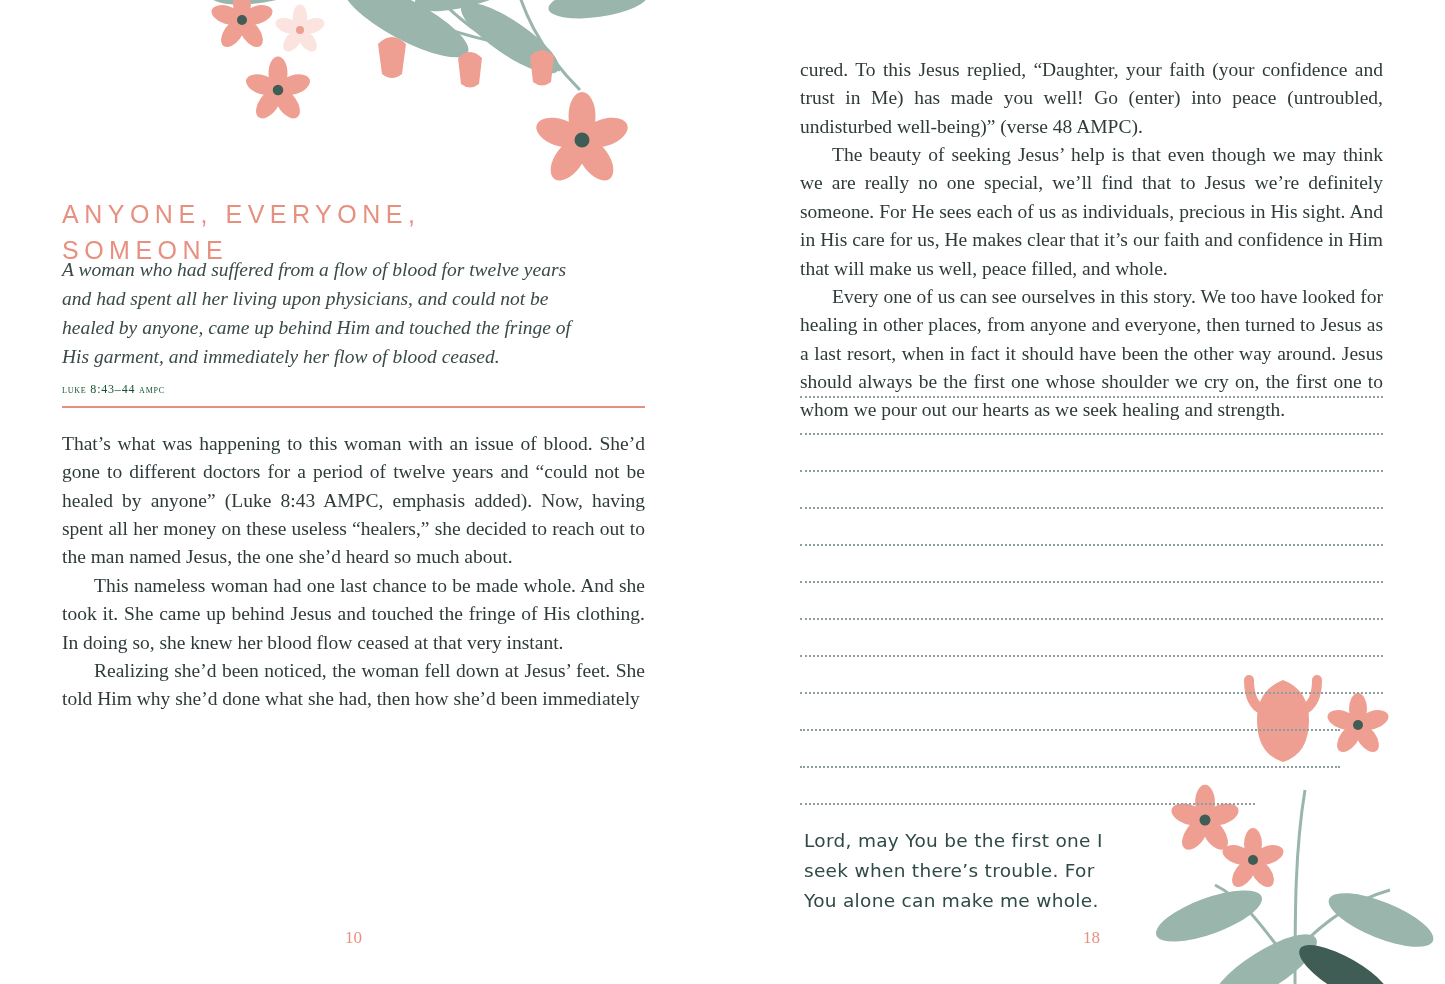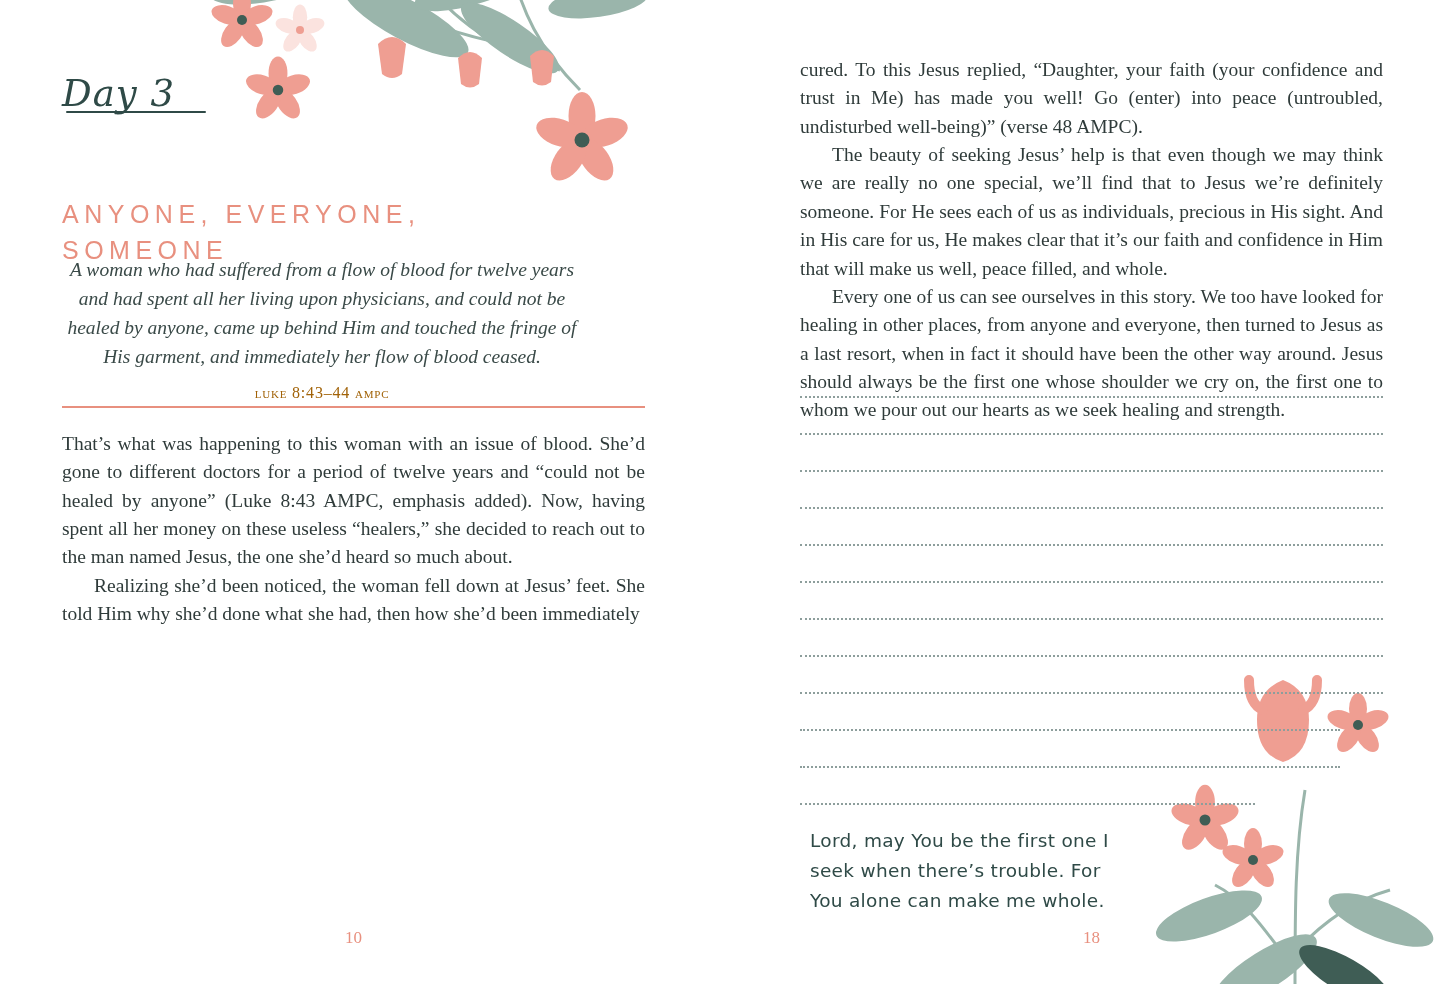--- a/index.html
+++ b/index.html
@@ -73,30 +73,29 @@
   .scripture {
     position: absolute;
     top: 256px;
     left: 0;
     width: 520px;
     font-family: "Liberation Serif", serif;
     font-style: italic;
     font-size: 19.5px;
     line-height: 1.48;
     color: #3a4a48;
-    text-align: center;
   }
   .scripture-ref {
     margin-top: 10px;
     font-style: normal;
-    font-size: 16px;
+    font-size: 12px;
     letter-spacing: 0.8px;
     font-variant: small-caps;
     text-transform: lowercase;
-    color: #a16207;
+    color: #14532d;
   }
   .rule {
     position: absolute;
     top: 406px;
     left: 0;
     width: 583px;
     height: 1.5px;
     background: #e8907f;
   }
   .body-left {
@@ -141,21 +140,21 @@
   .note-line {
     height: 0;
     border-bottom: 2.2px dotted #8d9e9c;
     margin-bottom: 35px;
   }
   .note-line.short-1 { width: 540px; }
   .note-line.short-2 { width: 455px; }
   .prayer {
     position: absolute;
     top: 826px;
-    left: 10px;
+    left: 4px;
     width: 320px;
     font-family: "DejaVu Sans", sans-serif;
     font-size: 18.5px;
     line-height: 1.62;
     letter-spacing: 0.3px;
     color: #2f4a47;
   }
 
   
   .folio {
@@ -294,36 +293,33 @@
           <ellipse cx="-9" cy="13" rx="9" ry="16" transform="rotate(216 -9 13)"></ellipse>
           <ellipse cx="-15" cy="-5" rx="9" ry="16" transform="rotate(288 -15 -5)"></ellipse>
         </g>
         <circle cx="0" cy="0" r="5" fill="#3f5d55"></circle>
       </g>
     </svg>
   </div>
 
   <div class="page-left">
 
-    <div class="day-label">
-      <span>Day 3</span>
-      <span class="underline"></span>
-    </div>
 
     <h1 class="chapter-title">Anyone, Everyone, Someone</h1>
 
     <div class="scripture">
       <span>A woman who had suffered from a flow of blood for twelve years and had spent all her living upon physicians, and could not be healed by anyone, came up behind Him and touched the fringe of His garment, and immediately her flow of blood ceased.</span>
       <div class="scripture-ref">Luke 8:43–44 AMPC</div>
     </div>
 
     <div class="rule"></div>
 
     <div class="body-left">
       <p>That’s what was happening to this woman with an issue of blood. She’d gone to different doctors for a period of twelve years and “could not be healed by anyone” (Luke 8:43 AMPC, emphasis added). Now, having spent all her money on these useless “healers,” she decided to reach out to the man named Jesus, the one she’d heard so much about.</p>
+      <p>This nameless woman had one last chance to be made whole. And she took it. She came up behind Jesus and touched the fringe of His clothing. In doing so, she knew her blood flow ceased at that very instant.</p>
       <p>Realizing she’d been noticed, the woman fell down at Jesus’ feet. She told Him why she’d done what she had, then how she’d been immediately</p>
     </div>
 
     <div class="folio folio-left" style="left:283px;">10</div>
   </div>
 
   <div class="page-right">
 
     <div class="body-right">
       <p>cured. To this Jesus replied, “Daughter, your faith (your confidence and trust in Me) has made you well! Go (enter) into peace (untroubled, undisturbed well-being)” (verse 48 AMPC).</p>

